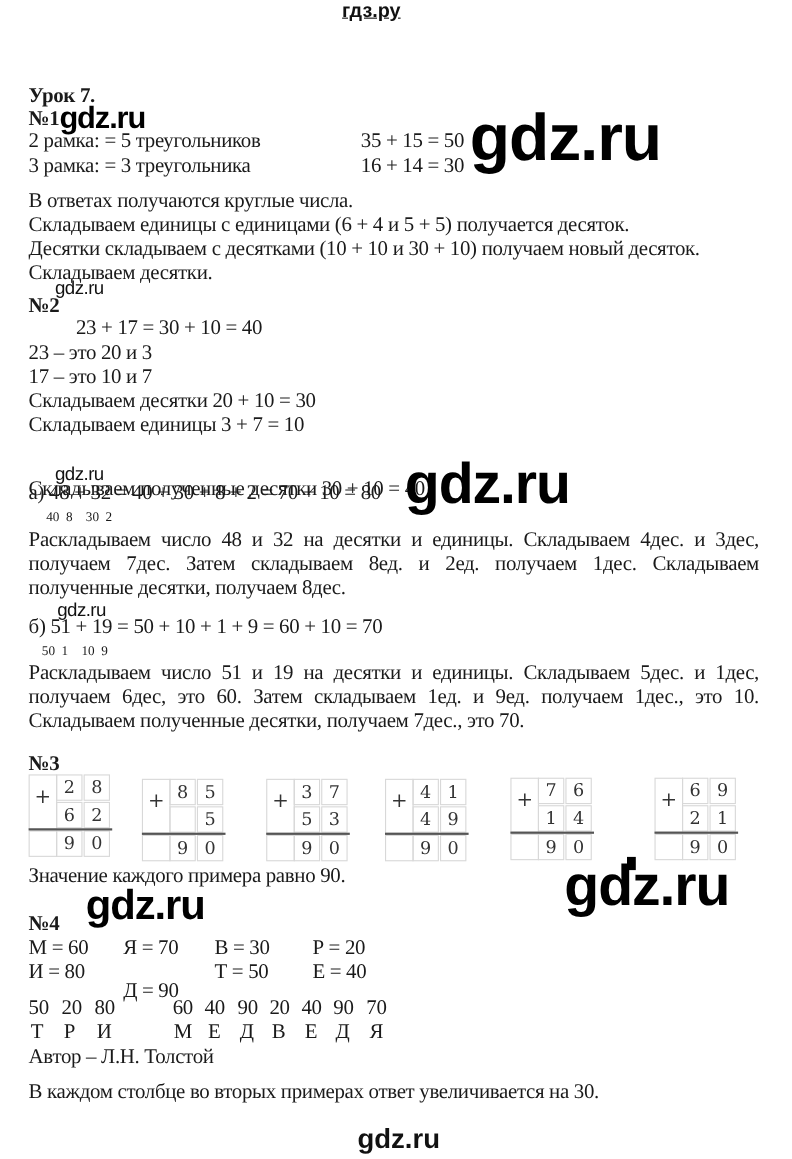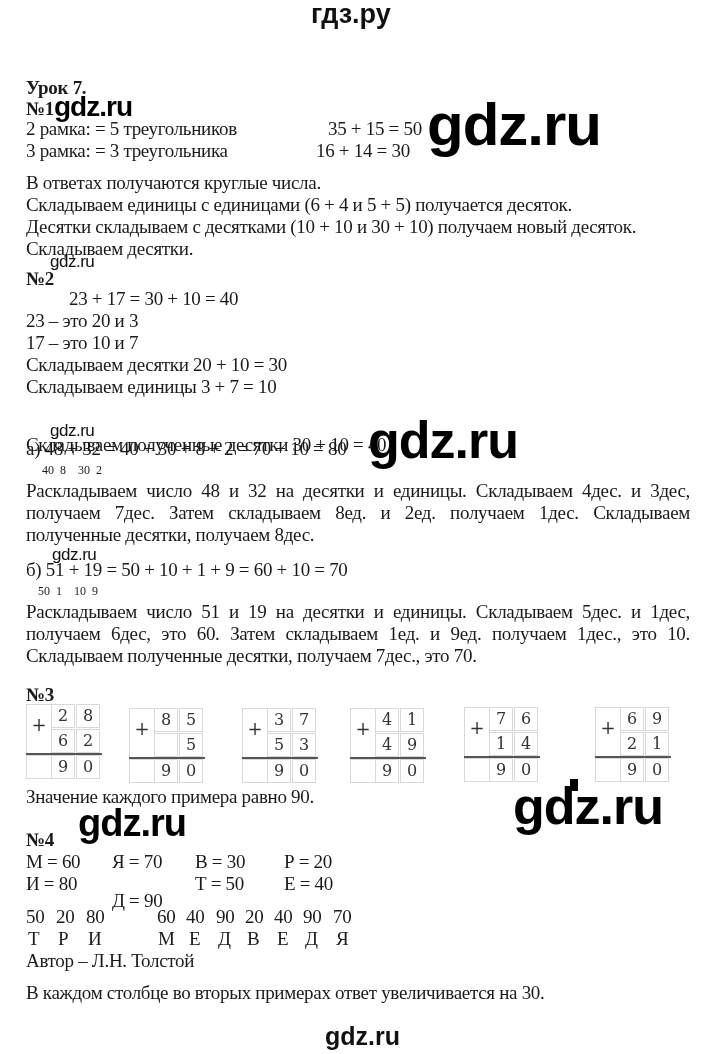--- a/index.html
+++ b/index.html
@@ -1,19 +1,19 @@
 <!DOCTYPE html>
 <html><head>
 <meta charset="utf-8">
 <style>
   html, body { margin:0; padding:0; background:#ffffff; }
   body { width:720px; height:1054px; position:relative; overflow:hidden;
          font-family:"Liberation Serif", serif; color:#1a1a1a; }
   .abs { position:absolute; white-space:nowrap; }
-  .site-title { font-family:"Liberation Sans", sans-serif; font-weight:bold; font-size:27px; color:#111; }
+  .site-title { font-family:"Liberation Sans", sans-serif; font-weight:bold; font-size:18px; color:#111;text-decoration:underline; }
   .txt { font-size:19px; line-height:22px; letter-spacing:-0.3px; }
   .bold { font-weight:bold; }
   .small { font-size:12px; line-height:14px; }
   .wm { font-family:"Liberation Sans", sans-serif; font-weight:bold; color:#000; letter-spacing:-1px; }
   .wm-xl { font-size:60px; line-height:60px; }
   .wm-l { font-size:52px; line-height:52px; }
   .wm-m { font-size:38px; line-height:38px; }
   .wm-s { font-family:"Liberation Sans", sans-serif; font-size:17px; color:#111; letter-spacing:-0.5px; }
   .just { white-space:normal; text-align:justify; text-align-last:left; width:664px; }
   .calc { position:absolute; width:75px; height:75px; }
@@ -29,21 +29,21 @@
 
 <div class="abs site-title" style="left:311px; top:-1px;">гдз.ру</div>
 
 <div class="abs txt bold" style="left:26px; top:77px;">Урок 7.</div>
 
 <div class="abs txt bold" style="left:26px; top:98px;">№1</div>
 <div class="abs wm" style="left:54px; top:92px; font-size:28px; line-height:30px;">gdz.ru</div>
 <div class="abs txt" style="left:26px; top:118px;">2 рамка: = 5 треугольников</div>
 <div class="abs txt" style="left:328px; top:118px;">35 + 15 = 50</div>
 <div class="abs txt" style="left:26px; top:140px;">3 рамка: = 3 треугольника</div>
-<div class="abs txt" style="left:316px; top:140px;">16 + 14 = 30</div>
+<div class="abs txt" style="left:328px; top:140px;">16 + 14 = 30</div>
 <div class="abs wm wm-xl" style="left:427px; top:95px;">gdz.ru</div>
 
 <div class="abs txt" style="left:26px; top:172px;">В ответах получаются круглые числа.</div>
 <div class="abs txt" style="left:26px; top:194px;">Складываем единицы с единицами (6 + 4 и 5 + 5) получается десяток.</div>
 <div class="abs txt" style="left:26px; top:216px;">Десятки складываем с десятками (10 + 10 и 30 + 10) получаем новый десяток.</div>
 <div class="abs txt" style="left:26px; top:238px;">Складываем десятки.</div>
 
 <div class="abs wm-s" style="left:50px; top:252px;">gdz.ru</div>
 <div class="abs txt bold" style="left:26px; top:268px;">№2</div>
 <div class="abs txt" style="left:69px; top:288px;">23 + 17 = 30 + 10 = 40</div>

